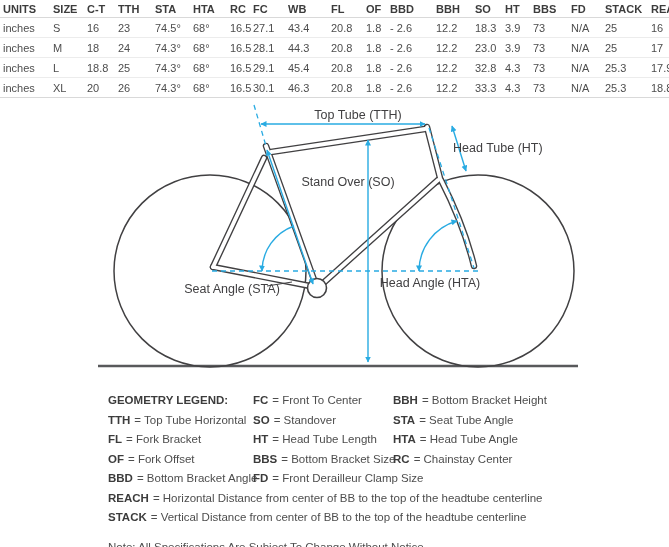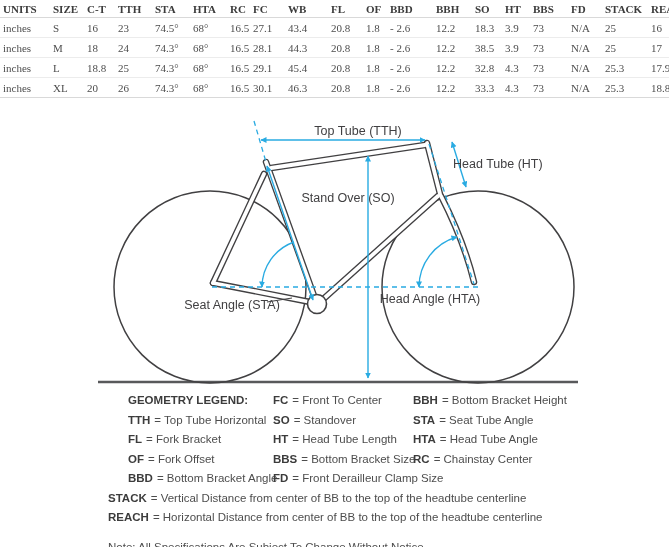--- a/index.html
+++ b/index.html
@@ -3,51 +3,51 @@
 <meta charset="utf-8">
 <style>
   :root { --accent:#29abe2; --line:#414042; --txt:#4d4d4d; }
   * { box-sizing: border-box; margin: 0; padding: 0; }
   html,body { background:#fff; }
   body { font-family:"Liberation Sans", sans-serif; color:var(--txt); }
   .page { position:relative; width:669px; height:547px; background:#fff; overflow:hidden; }
 
   
   .spec-table-wrap { position:absolute; top:0; left:0; width:669px; }
-  table.spec { width:669px; border-collapse:collapse; table-layout:fixed;font-family:Liberation Serif, serif; }
+  table.spec { width:669px; border-collapse:collapse; table-layout:fixed; }
   table.spec th {
     font-size:11px; font-weight:bold; color:#3c3c3c; text-align:left;
     padding:3px 0 2px 3px; height:17px; white-space:nowrap; overflow:visible;
     border-bottom:1px solid #d9d9d9;
   }
   table.spec td {
     font-size:11px; color:var(--txt); text-align:left;
     padding:0 0 0 3px; height:20px; white-space:nowrap; overflow:visible;
     border-bottom:1px solid #ececec;
   }
   table.spec tr:last-child td { border-bottom:1px solid #d9d9d9; }
 
   
-  .diagram { position:absolute; top:116px; left:0; width:610px; height:290px; }
+  .diagram { position:absolute; top:100px; left:0; width:610px; height:290px; }
   .diagram svg { display:block; }
   .tube-outer path, .tube-outer line { stroke:var(--line); stroke-width:6.5; fill:none; stroke-linecap:round; }
   .tube-inner path, .tube-inner line { stroke:#fff; stroke-width:3.8; fill:none; stroke-linecap:round; }
   .wheel { stroke:var(--line); stroke-width:1.5; fill:none; }
   .ground { stroke:#58595b; stroke-width:2.5; }
   .ann { stroke:var(--accent); stroke-width:1.4; fill:none; }
   .ann-dash { stroke:var(--accent); stroke-width:1.3; fill:none; stroke-dasharray:5 4; }
   .dlabel { fill:var(--line); font-size:12.5px; font-family:"Liberation Sans", sans-serif; }
   .leader { stroke:var(--line); stroke-width:1; }
   .bb { fill:#fff; stroke:var(--line); stroke-width:1.6; }
   marker path { fill:var(--accent); }
 
   
   .legend { position:absolute; top:391px; left:108px; width:555px; font-size:11.5px; color:var(--txt); }
   .lg-grid { display:grid; grid-template-columns:145px 140px 1fr; }
-  .lg-cell { line-height:19.5px; white-space:nowrap;margin-left:20px; }
+  .lg-cell { line-height:19.5px; white-space:nowrap; }
   .abbr { font-weight:bold; color:#3c3c3c; margin-right:4px; }
   .lg-foot { line-height:19.5px; white-space:nowrap; }
   .lg-foot:first-of-type { margin-top:3px; }
   .note { margin-top:10px; line-height:19px; white-space:nowrap; }
 </style>
 </head>
 <body>
 
 <div class="page">
 
@@ -126,21 +126,21 @@
             <td>24</td>
             <td>74.3°</td>
             <td>68°</td>
             <td>16.5</td>
             <td>28.1</td>
             <td>44.3</td>
             <td>20.8</td>
             <td>1.8</td>
             <td>- 2.6</td>
             <td>12.2</td>
-            <td>38.5</td>
+            <td>23.0</td>
             <td>3.9</td>
             <td>73</td>
             <td>N/A</td>
             <td>25</td>
             <td>17</td>
           </tr>
           <tr>
             <td>inches</td>
             <td>L</td>
             <td>18.8</td>
@@ -254,21 +254,21 @@
         <div class="lg-cell"><span class="abbr">FL</span><span>= Fork Bracket</span></div>
         <div class="lg-cell"><span class="abbr">HT</span><span>= Head Tube Length</span></div>
         <div class="lg-cell"><span class="abbr">HTA</span><span>= Head Tube Angle</span></div>
         <div class="lg-cell"><span class="abbr">OF</span><span>= Fork Offset</span></div>
         <div class="lg-cell"><span class="abbr">BBS</span><span>= Bottom Bracket Size</span></div>
         <div class="lg-cell"><span class="abbr">RC</span><span>= Chainstay Center</span></div>
         <div class="lg-cell"><span class="abbr">BBD</span><span>= Bottom Bracket Angle</span></div>
         <div class="lg-cell"><span class="abbr">FD</span><span>= Front Derailleur Clamp Size</span></div>
       </div>
     <div class="lg-foot">
-      <span class="abbr">STACK</span><span>= Vertical Distance from center of BB to the top of the headtube centerline</span>
+      <span class="abbr">REACH</span><span>= Horizontal Distance from center of BB to the top of the headtube centerline</span>
     </div>
     <div class="lg-foot">
-      <span class="abbr">REACH</span><span>= Horizontal Distance from center of BB to the top of the headtube centerline</span>
+      <span class="abbr">STACK</span><span>= Vertical Distance from center of BB to the top of the headtube centerline</span>
     </div>
     <div class="note">Note: All Specifications Are Subject To Change Without Notice</div>
   </div>
 
 </div>
 
 </body></html>

